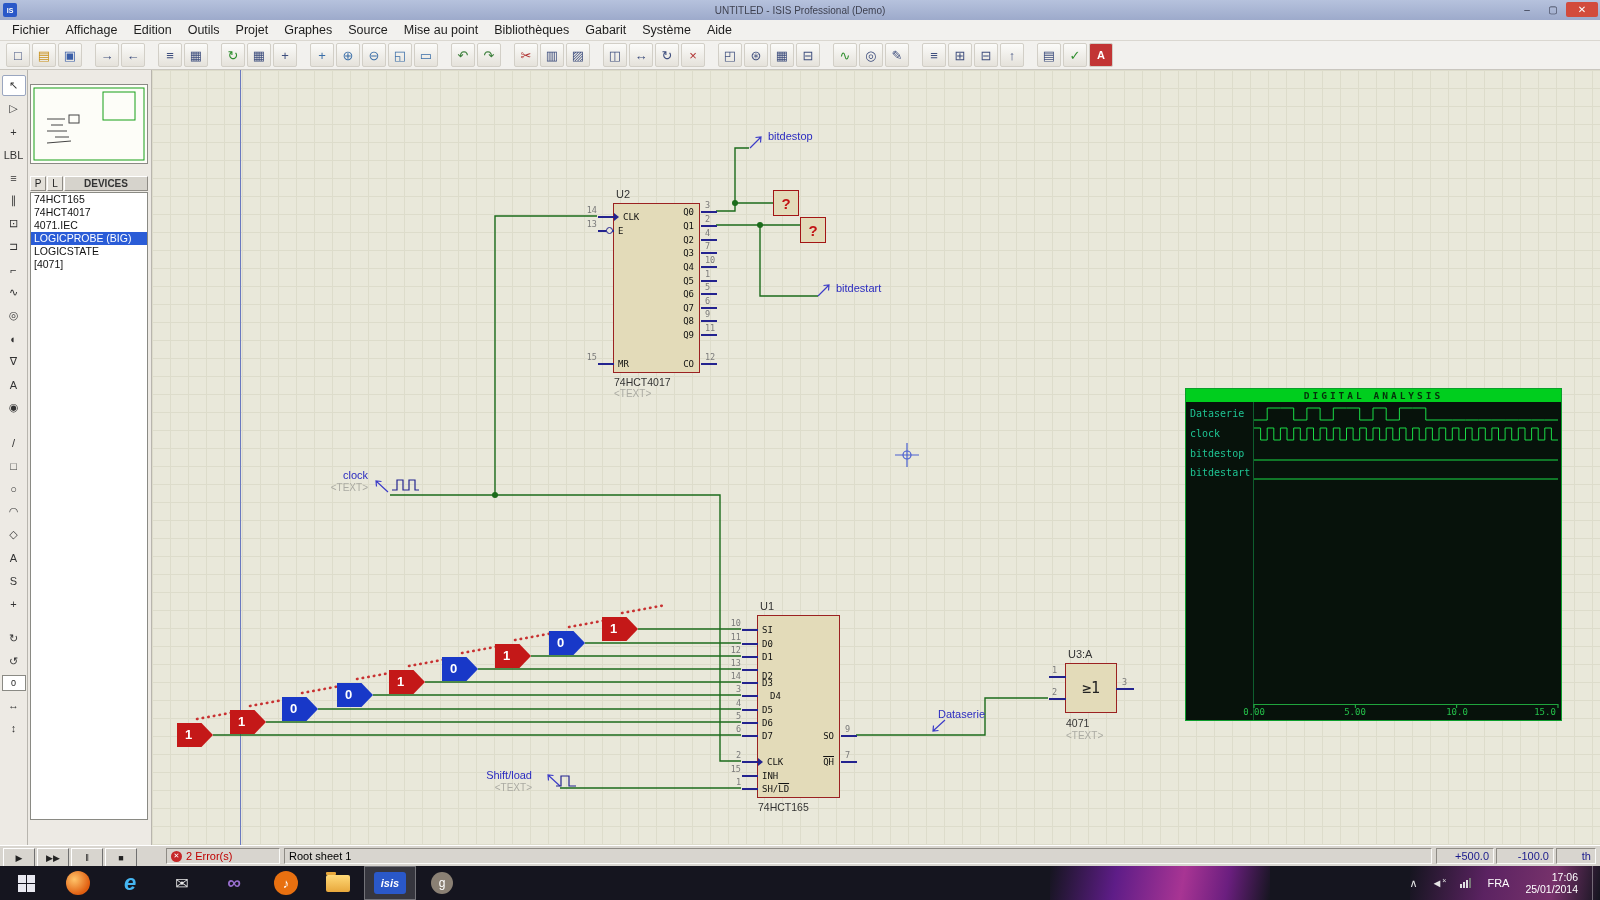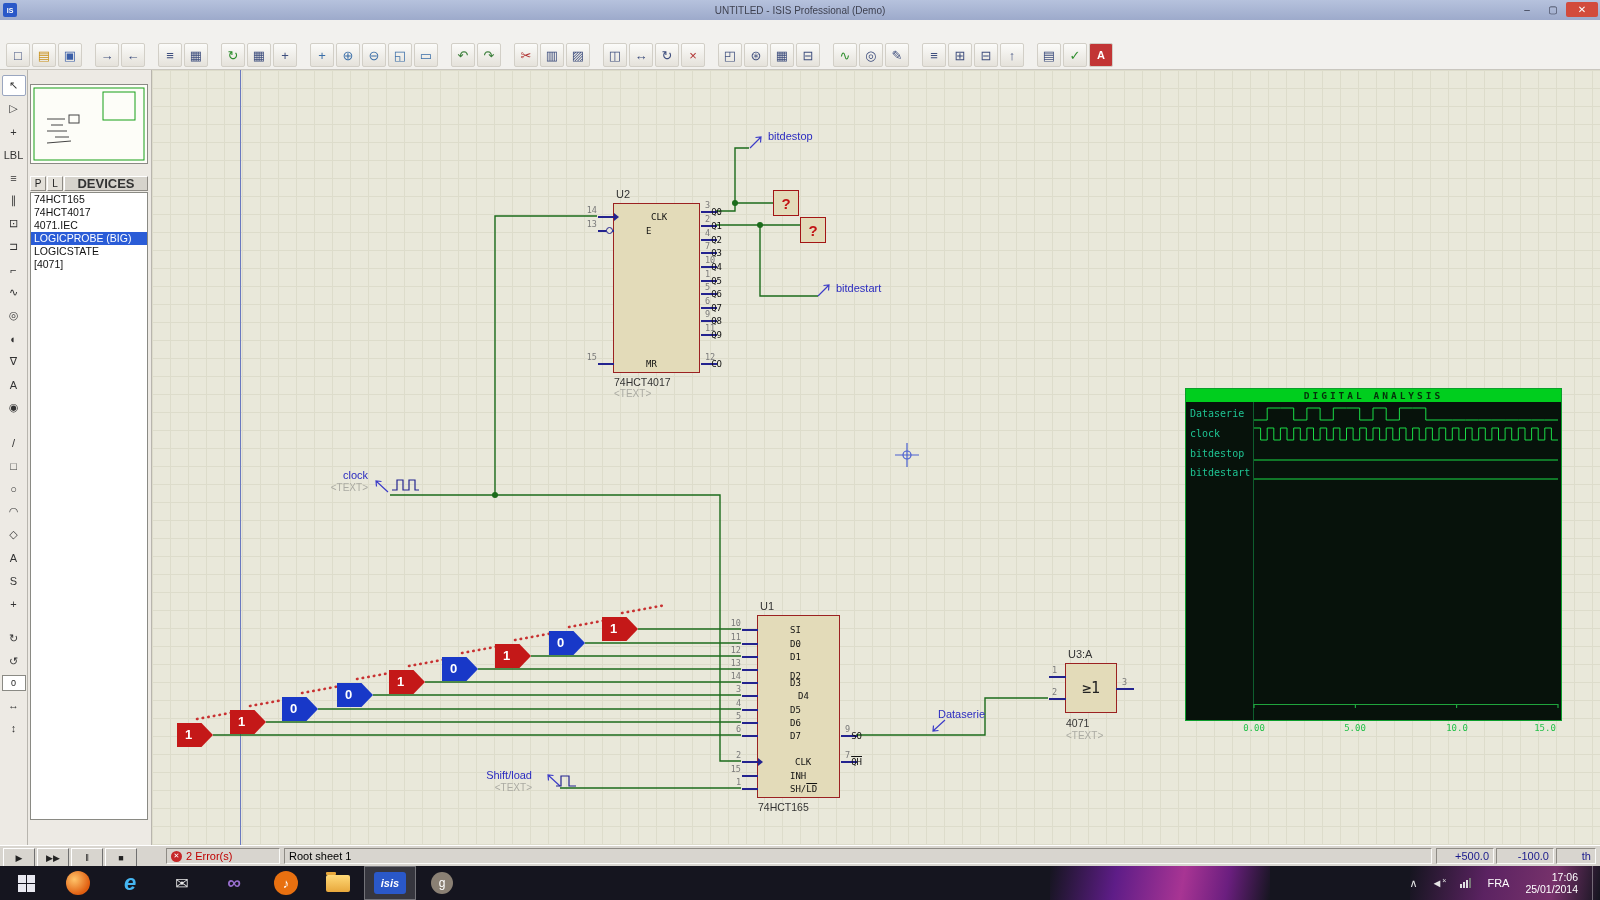--- a/index.html
+++ b/index.html
@@ -34,40 +34,40 @@
   .st-spacer{height:12px;}
   .st-angle{width:22px;height:14px;background:#FFF;border:1px solid #8A8A84;font-size:9px;
     display:flex;align-items:center;justify-content:center;color:#222;margin:2px 0;}
   
   .left-panel{position:absolute;left:28px;top:70px;width:124px;height:775px;background:#EDEAE4;
     border-right:1px solid #B8B5AE;box-sizing:border-box;}
   .minimap{position:absolute;left:2px;top:14px;width:118px;height:80px;background:#FDFDF8;border:1px solid #8A8A84;box-sizing:border-box;}
   .pl-row{position:absolute;left:2px;top:106px;width:118px;height:15px;display:flex;}
   .pl-btn{width:16px;height:15px;font-size:10px;display:flex;align-items:center;justify-content:center;
     background:#E3E0D9;border:1px solid;border-color:#FFF #8E8B85 #8E8B85 #FFF;margin-right:1px;box-sizing:border-box;color:#222;}
-  .dev-header{flex:1;height:15px;font-size:13px;font-weight:bold;display:flex;align-items:center;justify-content:center;
+  .dev-header{flex:1;height:15px;font-size:10px;font-weight:bold;display:flex;align-items:center;justify-content:center;
     background:#D6D3CC;border:1px solid;border-color:#FFF #8E8B85 #8E8B85 #FFF;box-sizing:border-box;color:#333;}
   .device-list{position:absolute;left:2px;top:122px;width:118px;height:628px;background:#FFF;
     border:1px solid #8A8A84;box-sizing:border-box;overflow:hidden;}
   .d-item{height:13px;line-height:13px;padding:0 3px;font-size:10.5px;color:#111;white-space:nowrap;}
   .d-item.sel{background:#2A5CD7;color:#fff;}
   
   .canvas{position:absolute;left:152px;top:70px;width:1448px;height:775px;overflow:hidden;
     background-color:#E9E8DA;
     background-image:linear-gradient(#DDDCCB 1px,transparent 1px),linear-gradient(90deg,#DDDCCB 1px,transparent 1px);
     background-size:18px 18px;}
   .sheet-line{position:absolute;left:88px;top:0;width:1px;height:775px;background:#6A79C0;}
   .wires{position:absolute;left:0;top:0;}
   .comp{position:absolute;background:#E3DBB9;border:1px solid #9B2121;box-sizing:border-box;}
   .c-ref{position:absolute;top:-16px;left:2px;font-size:11px;color:#333;white-space:nowrap;}
   .c-val{position:absolute;left:0;font-size:10.5px;color:#333;white-space:nowrap;}
   .c-note{position:absolute;left:0;font-size:10px;color:#ABABA3;white-space:nowrap;}
   .pin-stub{position:absolute;height:2px;background:#23238F;}
   .pin-num{position:absolute;font-size:8.5px;color:#7A7A7A;font-family:"DejaVu Sans Mono",monospace;white-space:nowrap;}
-  .pin-name{position:absolute;font-size:9px;color:#111;font-family:"DejaVu Sans Mono",monospace;white-space:nowrap;margin-left:28px;}
+  .pin-name{position:absolute;font-size:9px;color:#111;font-family:"DejaVu Sans Mono",monospace;white-space:nowrap;}
   .ov{text-decoration:overline;}
   .clk-mark{position:absolute;width:0;height:0;border-top:4px solid transparent;border-bottom:4px solid transparent;border-left:5px solid #23238F;}
   .bubble{position:absolute;width:5px;height:5px;border:1px solid #23238F;border-radius:50%;background:#E9E8DA;}
   .lstate{position:absolute;width:36px;height:24px;color:#fff;font-weight:bold;font-size:13px;line-height:24px;
     padding-left:8px;box-sizing:border-box;clip-path:polygon(0 0,68% 0,100% 50%,68% 100%,0 100%);}
   .qbox{position:absolute;width:26px;height:26px;border:1px solid #A31515;background:#E3DBB9;color:#C21414;
     font-weight:bold;font-size:15px;text-align:center;line-height:26px;box-sizing:border-box;}
   .tag-label{position:absolute;font-size:11px;color:#2B2BC0;white-space:nowrap;}
   .note-gray{position:absolute;font-size:10px;color:#ABABA3;white-space:nowrap;}
   .gate-sym{position:absolute;left:0;top:0;right:0;bottom:0;display:flex;align-items:center;justify-content:center;
@@ -75,21 +75,21 @@
   
   .analysis{position:absolute;left:1033px;top:318px;width:377px;height:333px;background:#07120B;
     border:1px solid #0C9E2C;box-sizing:border-box;}
   .an-title{height:13px;background:#00CE1E;color:#04320A;font-weight:bold;font-size:9.5px;letter-spacing:3px;
     text-align:center;line-height:13px;font-family:"DejaVu Sans Mono",monospace;}
   .an-sep{position:absolute;left:67px;top:13px;width:1px;height:318px;background:#0E5E2E;}
   #an-names{position:absolute;left:0;top:0;width:100%;height:100%;}
   .an-name{position:absolute;left:4px;font-size:10px;font-family:"DejaVu Sans Mono",monospace;color:#1FC393;}
   #wave-svg{position:absolute;left:0;top:0;pointer-events:none;}
   .axis-line{position:absolute;left:68px;top:315px;width:304px;height:1px;background:#1FA43C;}
-  .axis-label{position:absolute;top:334px;width:26px;text-align:center;font-size:9px;
+  .axis-label{position:absolute;top:318px;width:26px;text-align:center;font-size:9px;
     font-family:"DejaVu Sans Mono",monospace;color:#25C04A;}
   
   .statusbar{position:absolute;left:0;top:845px;width:1600px;height:21px;background:#D8D5CF;border-top:1px solid #FFF;box-sizing:border-box;}
   .sim-bar{position:absolute;left:2px;top:1px;display:flex;}
   .sim-btn{width:30px;height:17px;margin:1px;background:#D8D5CF;border:1px solid;border-color:#FFF #707070 #707070 #FFF;
     font-size:9px;display:flex;align-items:center;justify-content:center;color:#222;}
   .panel{position:absolute;top:2px;height:16px;border:1px solid;border-color:#8E8B85 #FAFAF8 #FAFAF8 #8E8B85;
     box-sizing:border-box;display:flex;align-items:center;padding:0 4px;font-size:11px;}
   .err-ico{width:11px;height:11px;border-radius:50%;background:#C62828;color:#fff;font-size:7px;
     display:flex;align-items:center;justify-content:center;margin-right:4px;}
@@ -132,20 +132,34 @@
   <div class="titlebar">
     <div class="app-ico">IS</div>
     <div class="tb-title">UNTITLED - ISIS Professional (Demo)</div>
     <div class="win-ctrls">
       <div class="wc">–</div>
       <div class="wc">▢</div>
       <div class="wc close">✕</div>
     </div>
   </div>
 
+  <div class="menubar" id="menubar">
+      <div class="menu-item">Fichier</div>
+      <div class="menu-item">Affichage</div>
+      <div class="menu-item">Edition</div>
+      <div class="menu-item">Outils</div>
+      <div class="menu-item">Projet</div>
+      <div class="menu-item">Graphes</div>
+      <div class="menu-item">Source</div>
+      <div class="menu-item">Mise au point</div>
+      <div class="menu-item">Bibliothèques</div>
+      <div class="menu-item">Gabarit</div>
+      <div class="menu-item">Système</div>
+      <div class="menu-item">Aide</div>
+    </div>
 
   <div class="toolbar" id="toolbar">
       <div class="tb-group">
         <div class="tb-btn">□</div>
         <div class="tb-btn" style="color: rgb(200, 144, 24);">▤</div>
         <div class="tb-btn" style="color: rgb(58, 94, 168);">▣</div>
       </div>
       <div class="tb-group">
         <div class="tb-btn">→</div>
         <div class="tb-btn">←</div>

